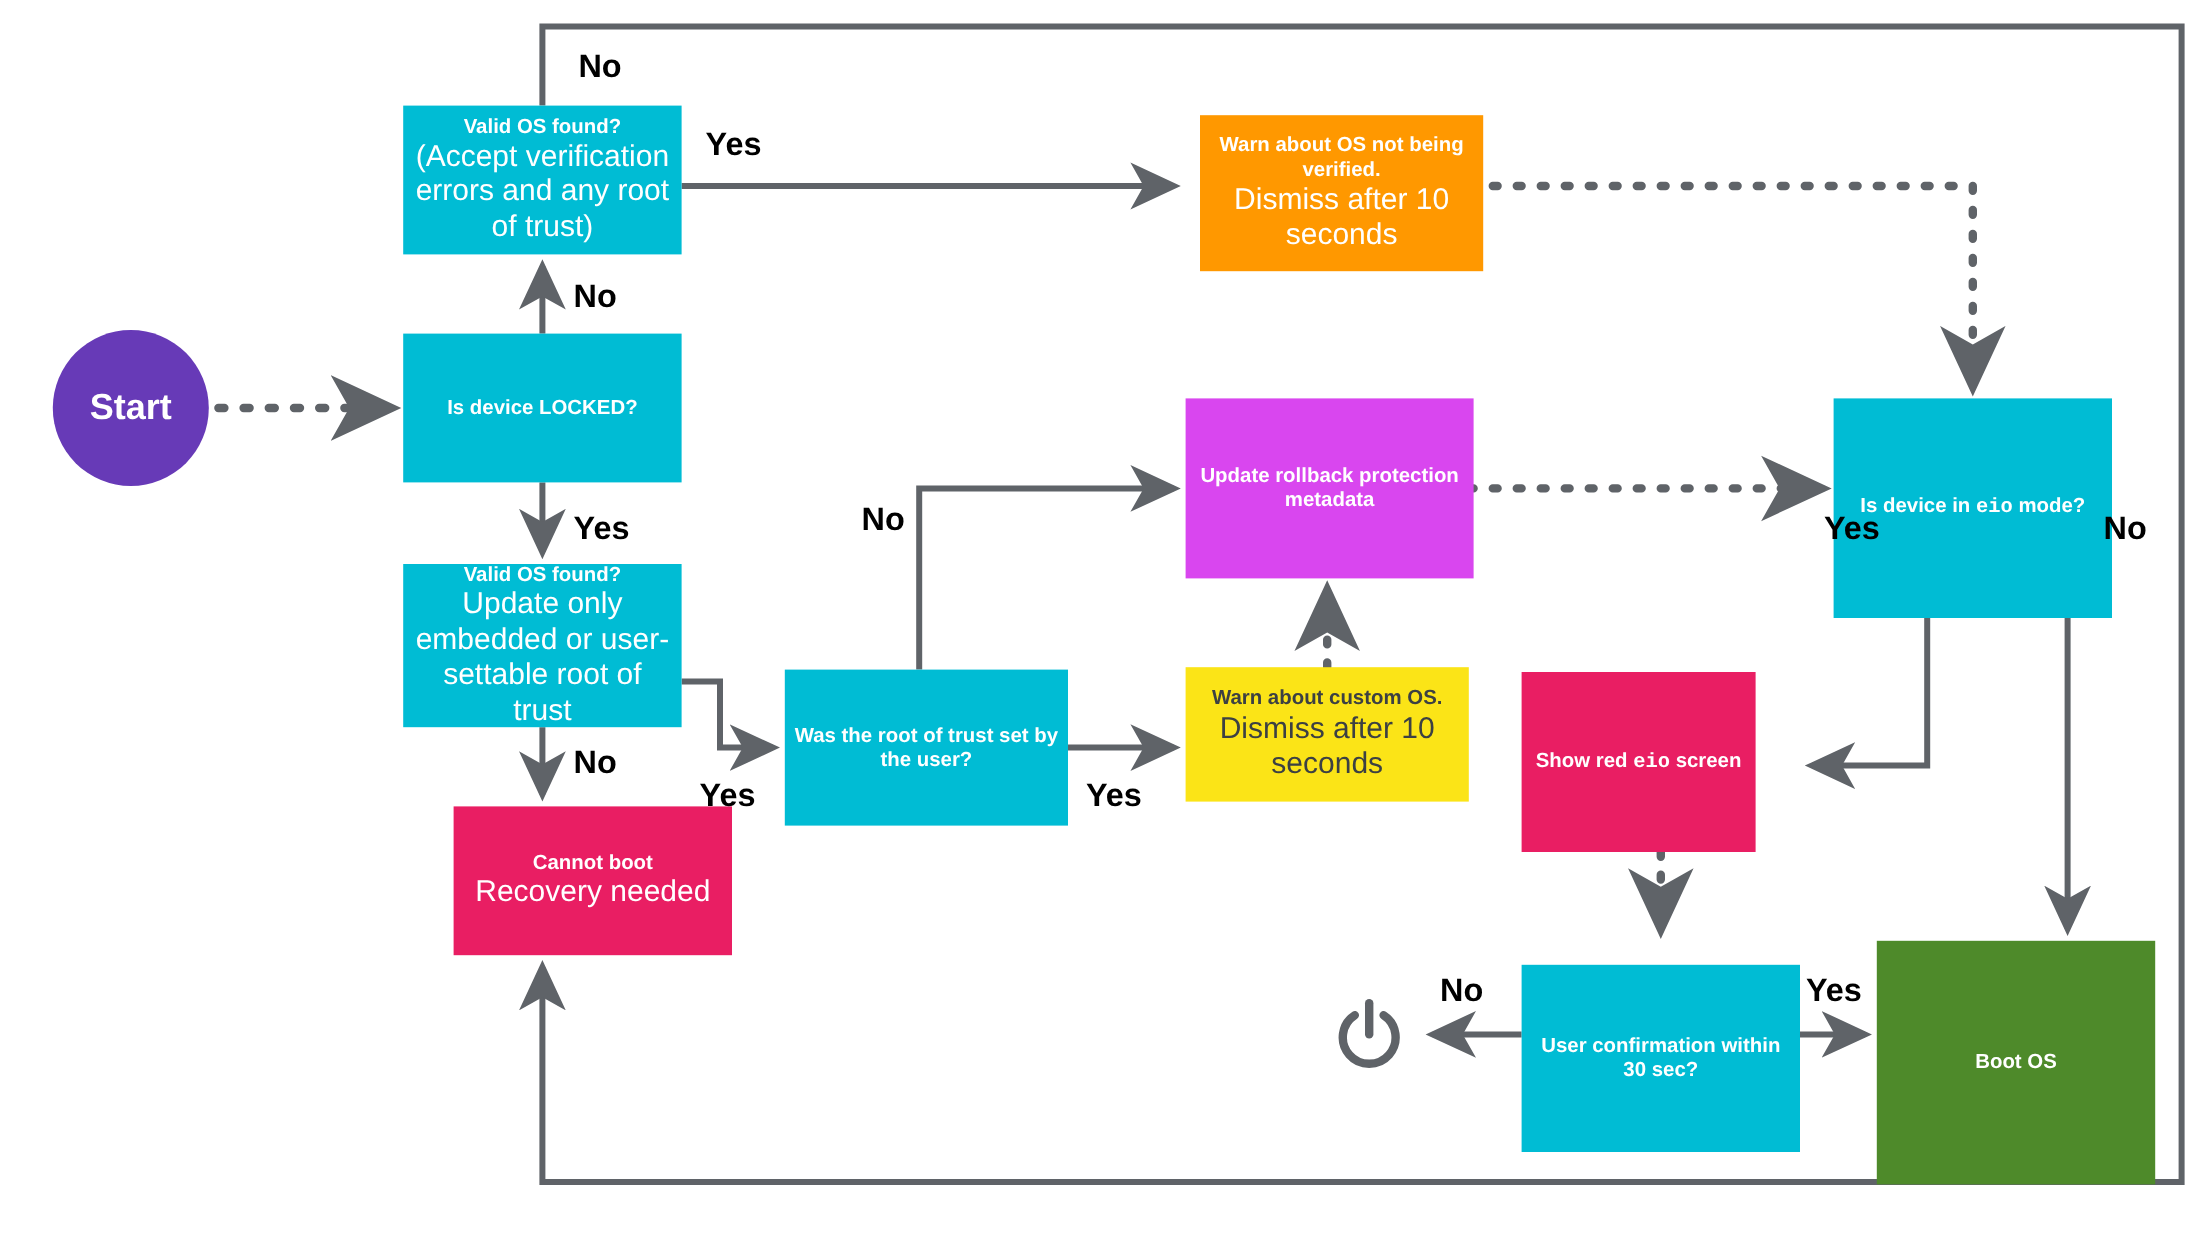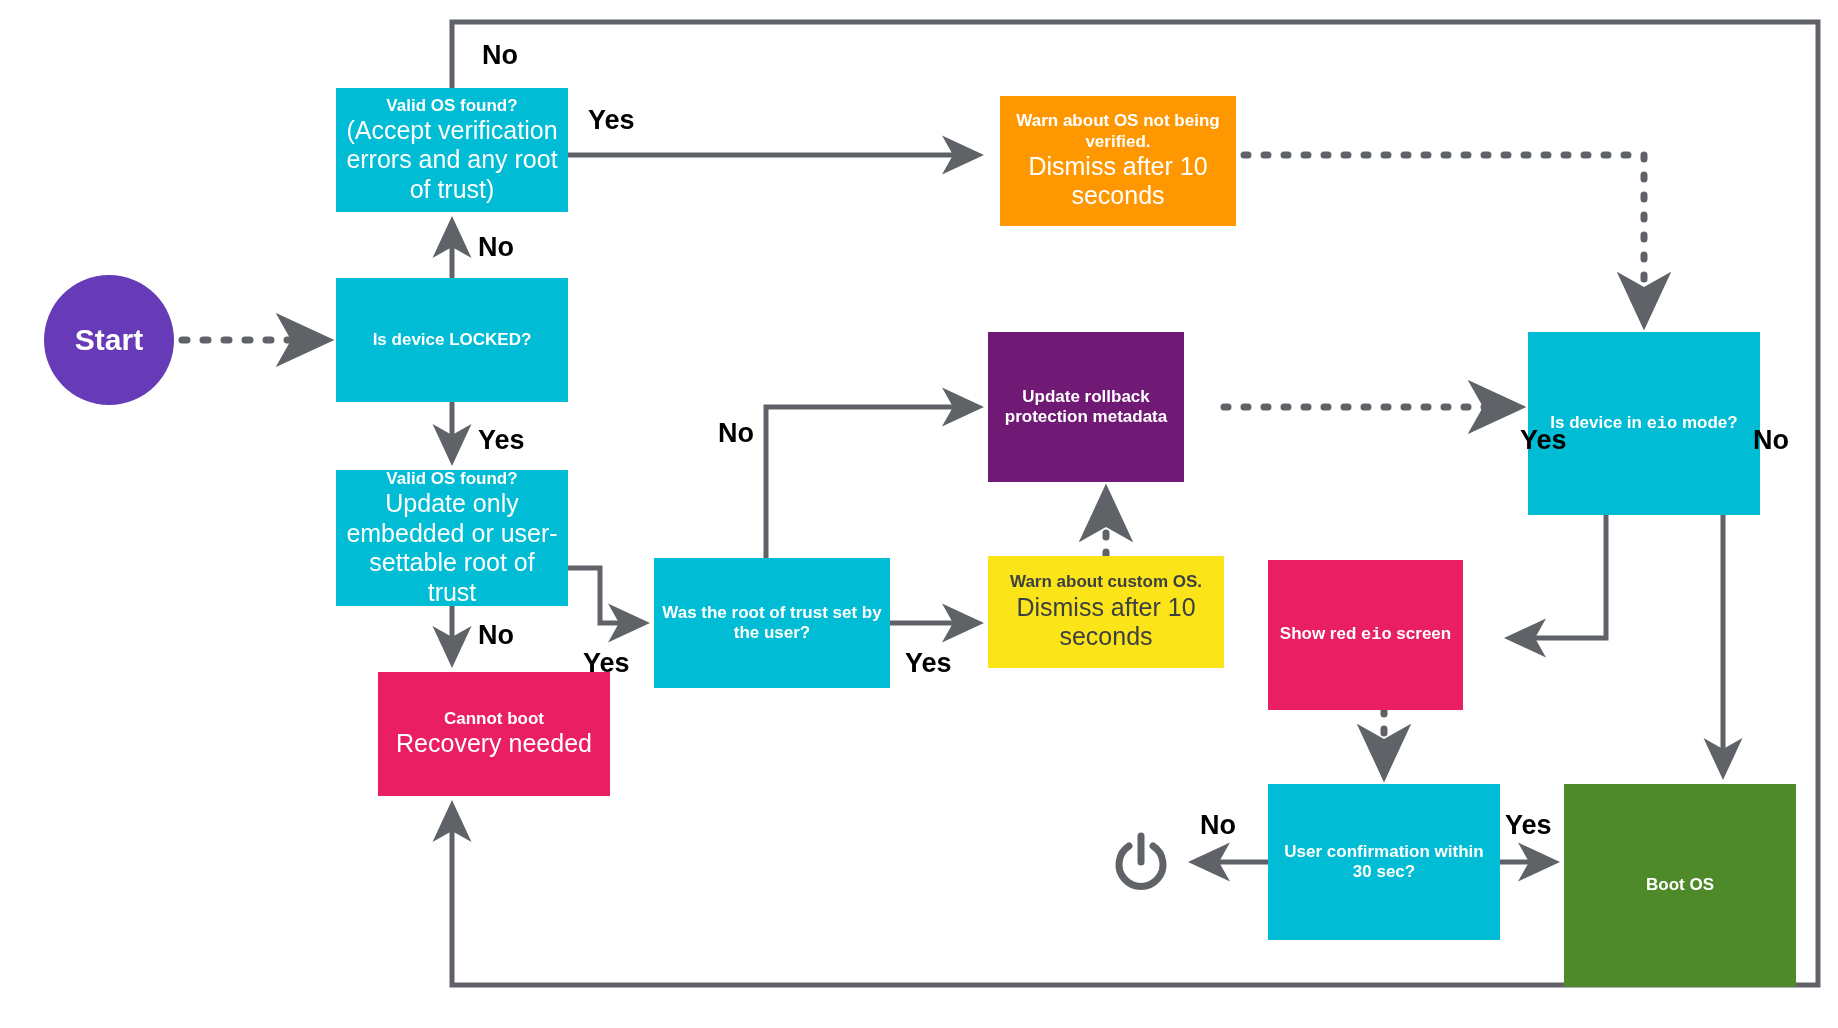--- a/index.html
+++ b/index.html
@@ -142,38 +142,38 @@
 
   <div class="node light" style="left:654px; top:558px; width:236px; height:130px; background:#00BCD4;">
     <div class="ttl">Was the root of trust set by the user?</div>
   </div>
 
   <div class="node light" style="left:1000px; top:96px; width:236px; height:130px; background:#FF9800;">
     <div class="ttl">Warn about OS not being verified.</div>
     <div class="sub">Dismiss after 10 seconds</div>
   </div>
 
-  <div class="node light" style="left:988px; top:332px; width:196px; height:150px; background:#701a75;align-items:flex-end;">
+  <div class="node light" style="left:988px; top:332px; width:240px; height:150px; background:#d946ef;align-items:flex-end;">
     <div class="ttl">Update rollback protection metadata</div>
   </div>
 
   <div class="node dark" style="left:988px; top:556px; width:236px; height:112px; background:#FBE417;">
     <div class="ttl">Warn about custom OS.</div>
     <div class="sub">Dismiss after 10 seconds</div>
   </div>
 
   <div class="node light" style="left:1268px; top:560px; width:195px; height:150px; background:#E91E63;">
     <div class="ttl"><span>Show red </span><span class="mono-word">eio</span><span> screen</span></div>
   </div>
 
   <div class="node light" style="left:1528px; top:332px; width:232px; height:183px; background:#00BCD4;">
     <div class="ttl"><span>Is device in </span><span class="mono-word">eio</span><span> mode?</span></div>
   </div>
 
-  <div class="node light" style="left:1268px; top:784px; width:232px; height:156px; background:#00BCD4;">
+  <div class="node light" style="left:1268px; top:804px; width:232px; height:156px; background:#00BCD4;">
     <div class="ttl">User confirmation within 30 sec?</div>
   </div>
 
   <div class="node light" style="left:1564px; top:784px; width:232px; height:203px; background:#4E8A2A;">
     <div class="ttl">Boot OS</div>
   </div>
 
   <div class="edge-label" style="left:482px; top:40px;">No</div>
   <div class="edge-label" style="left:588px; top:105px;">Yes</div>
   <div class="edge-label" style="left:478px; top:232px;">No</div>

